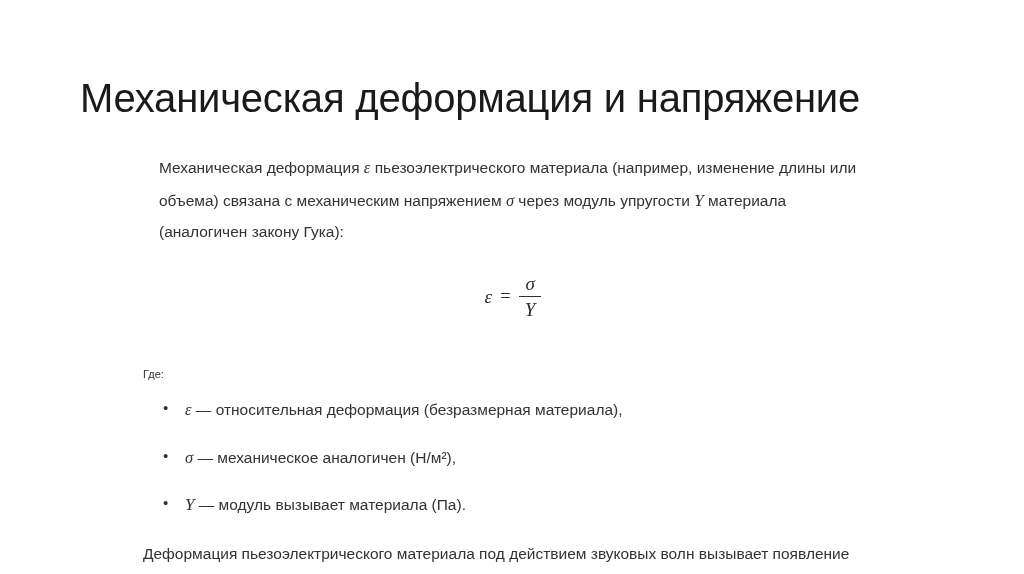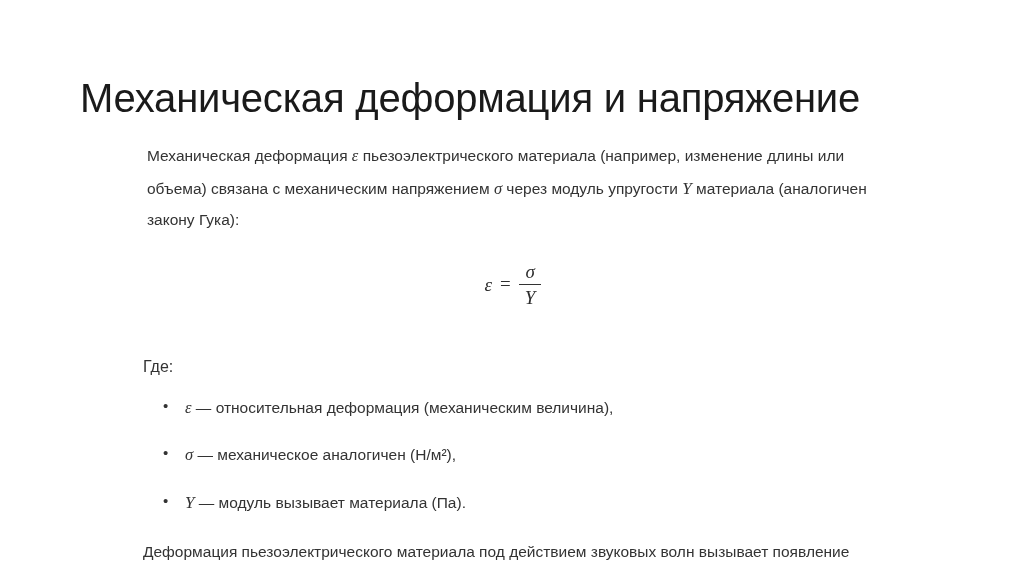--- a/index.html
+++ b/index.html
@@ -36,21 +36,21 @@
   .content {
     position: absolute;
     left: 143px;
     top: 136px;
     width: 740px;
   }
   .para {
     font-size: 15.5px;
     line-height: 1.95;
     color: #333333;
-    margin: 4px;
+    margin: 16px;
     text-align: left;
   }
   .mi {
     font-family: "Liberation Serif", serif;
     font-style: italic;
     font-size: 16.5px;
   }
   .mi-up {
     font-family: "Liberation Serif", serif;
     font-style: italic;
@@ -88,21 +88,21 @@
     vertical-align: middle;
   }
   .eq-sign {
     font-family: "Liberation Serif", serif;
     font-size: 19px;
     vertical-align: middle;
     padding: 0 8px;
   }
   .where {
     margin-top: 30px;
-    font-size: 16px;
+    font-size: 11px;
     line-height: 1.9;
     color: #333333;
   }
   ul.defs {
     list-style: none;
     margin: 10px 0 0 0;
     padding: 0;
   }
   ul.defs li {
     position: relative;
@@ -139,21 +139,21 @@
     <p class="para"><span>Механическая деформация </span><span class="mi">ε</span><span> пьезоэлектрического материала (например, изменение длины или объема) связана с механическим напряжением </span><span class="mi">σ</span><span> через модуль упругости </span><span class="mi-up">Y</span><span> материала (аналогичен закону Гука):</span></p>
 
     <div class="formula">
       <span class="eq-lhs">ε</span><span class="eq-sign">=</span><span class="frac"><span class="num">σ</span><span class="den">Y</span></span>
     </div>
 
     <div class="where">Где:</div>
 
     <ul class="defs">
       <li>
-        <span class="bullet">•</span><span class="mi">ε</span><span> — относительная деформация (механическим величина),</span>
+        <span class="bullet">•</span><span class="mi">ε</span><span> — относительная деформация (безразмерная материала),</span>
       </li>
       <li>
         <span class="bullet">•</span><span class="mi">σ</span><span> — механическое аналогичен (Н/м²),</span>
       </li>
       <li>
         <span class="bullet">•</span><span class="mi-up">Y</span><span> — модуль вызывает материала (Па).</span>
       </li>
     </ul>
 
     <p class="closing">Деформация пьезоэлектрического материала под действием звуковых волн вызывает появление заряда и, как следствие, напряжения.</p>

